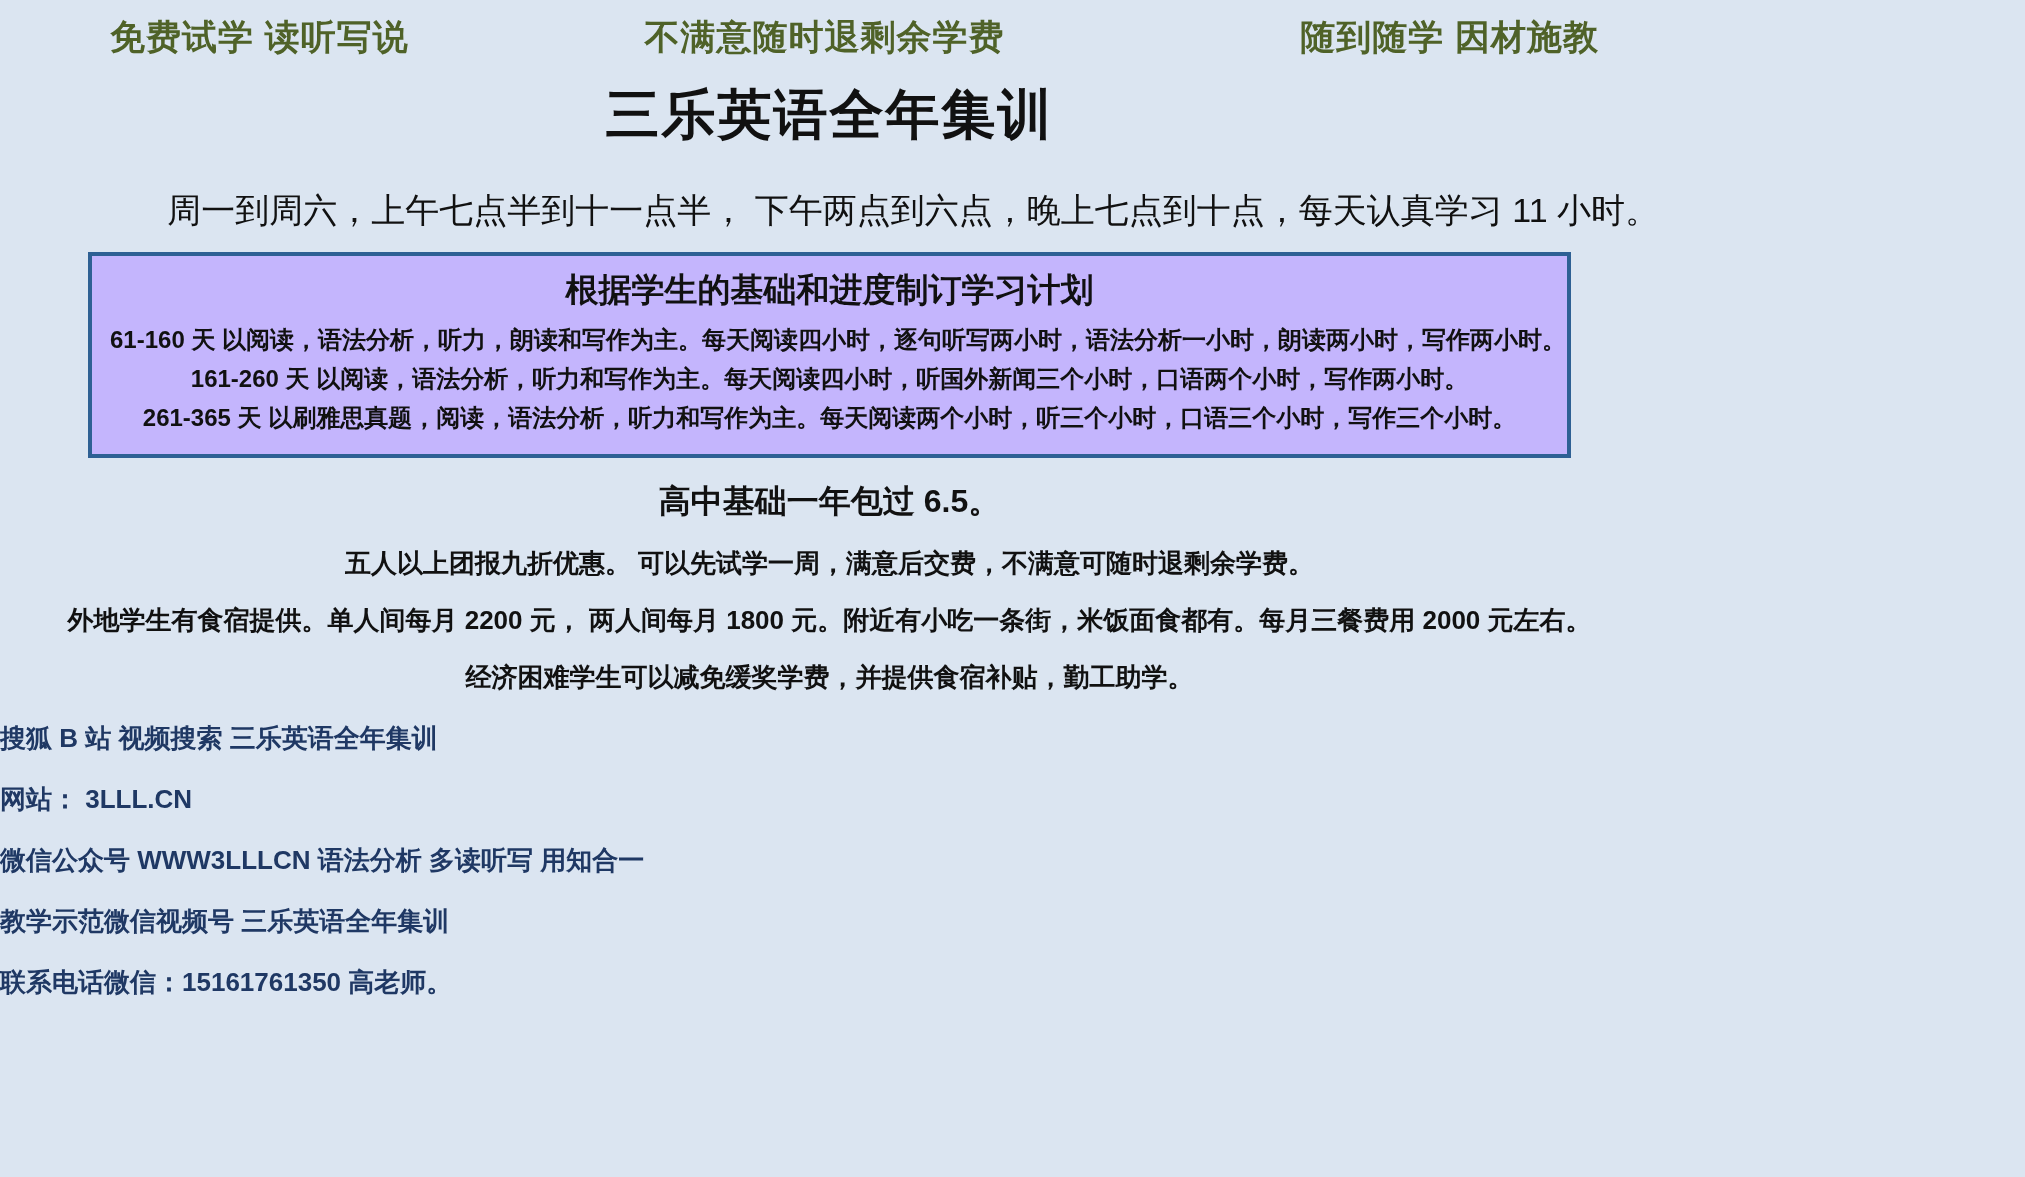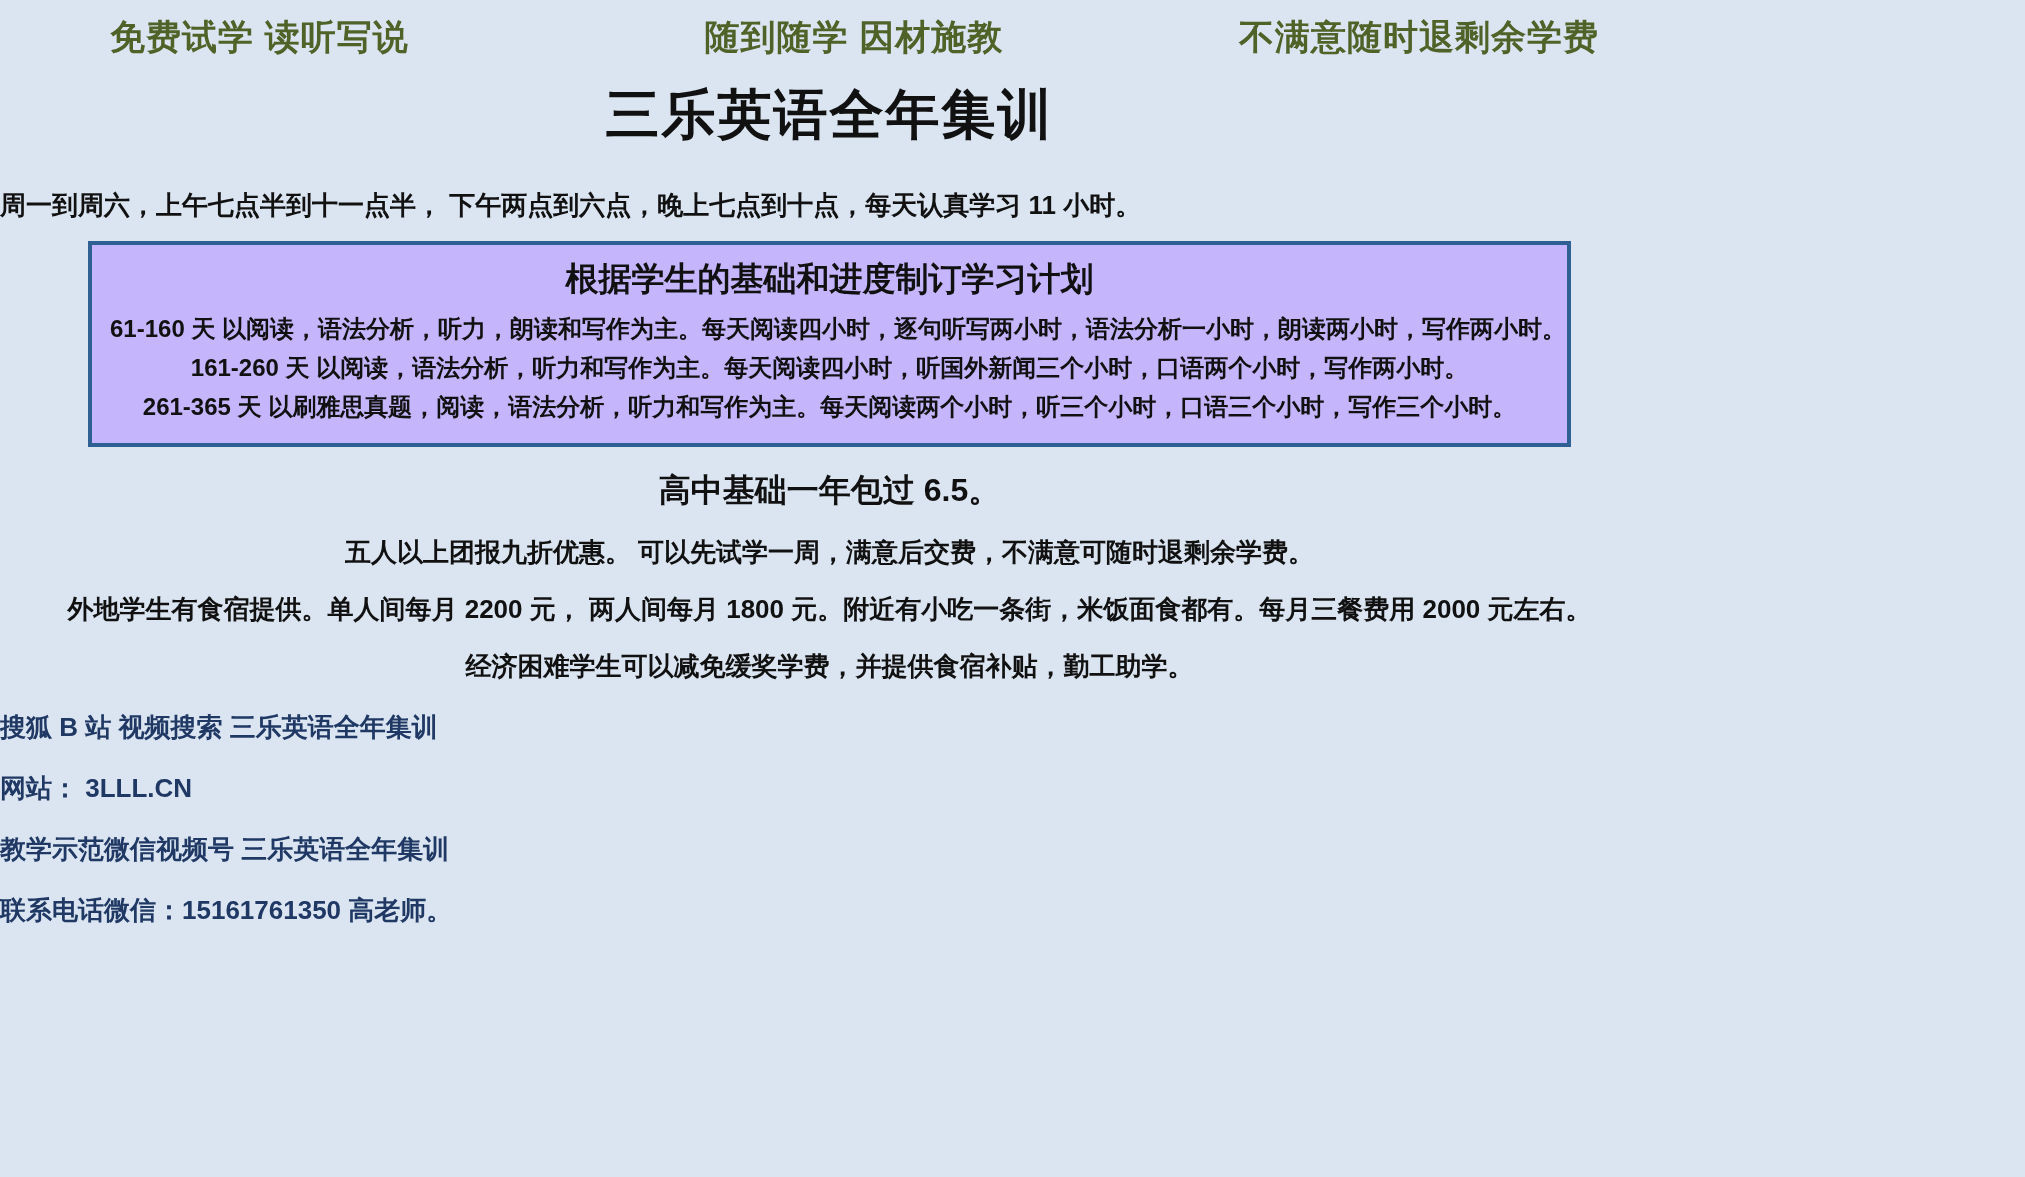--- a/index.html
+++ b/index.html
@@ -43,23 +43,23 @@
   .main-title {
     text-align: center;
     font-size: 54px;
     font-weight: bold;
     color: #111;
     margin-top: 18px;
     letter-spacing: 2px;
   }
   
   .schedule {
-    text-align: left;
-    font-size: 26px;
-    font-weight: bold;
+    text-align: right;
+    font-size: 34px;
+    font-weight: normal;
     margin-top: 36px;
     color: #111;
   }
   
   .plan-box {
     margin: 18px 88px 0 88px;
     border: 4px solid #2e6094;
     background: #c4b5fd;
     box-sizing: border-box;
     padding: 12px 18px 16px 18px;
@@ -101,38 +101,39 @@
     white-space: nowrap;
   }
 </style>
 </head>
 <body>
 
 <div class="page">
 
   <div class="slogans">
     <div class="slogan">免费试学  读听写说</div>
+    <div class="slogan">不满意随时退剩余学费</div>
     <div class="slogan center">随到随学  因材施教</div>
-    <div class="slogan">不满意随时退剩余学费</div>
   </div>
 
   <div class="main-title">三乐英语全年集训</div>
 
   <div class="schedule">周一到周六，上午七点半到十一点半， 下午两点到六点，晚上七点到十点，每天认真学习 11 小时。</div>
 
   <div class="plan-box">
     <div class="plan-title">根据学生的基础和进度制订学习计划</div>
     <div class="plan-line">61-160 天  以阅读，语法分析，听力，朗读和写作为主。每天阅读四小时，逐句听写两小时，语法分析一小时，朗读两小时，写作两小时。</div>
     <div class="plan-line">161-260 天  以阅读，语法分析，听力和写作为主。每天阅读四小时，听国外新闻三个小时，口语两个小时，写作两小时。</div>
     <div class="plan-line">261-365 天  以刷雅思真题，阅读，语法分析，听力和写作为主。每天阅读两个小时，听三个小时，口语三个小时，写作三个小时。</div>
   </div>
 
   <div class="black-line first">高中基础一年包过 6.5。</div>
   <div class="black-line">五人以上团报九折优惠。  可以先试学一周，满意后交费，不满意可随时退剩余学费。</div>
   <div class="black-line">外地学生有食宿提供。单人间每月 2200 元， 两人间每月 1800 元。附近有小吃一条街，米饭面食都有。每月三餐费用 2000 元左右。</div>
   <div class="black-line">经济困难学生可以减免缓奖学费，并提供食宿补贴，勤工助学。</div>
 
   <div class="blue-line">搜狐  B 站  视频搜索  三乐英语全年集训</div>
   <div class="blue-line">网站：   3LLL.CN</div>
+  <div class="blue-line">微信公众号  WWW3LLLCN  语法分析  多读听写  用知合一</div>
   <div class="blue-line">教学示范微信视频号  三乐英语全年集训</div>
   <div class="blue-line">联系电话微信：15161761350    高老师。</div>
 
 </div>
 
 </body></html>

